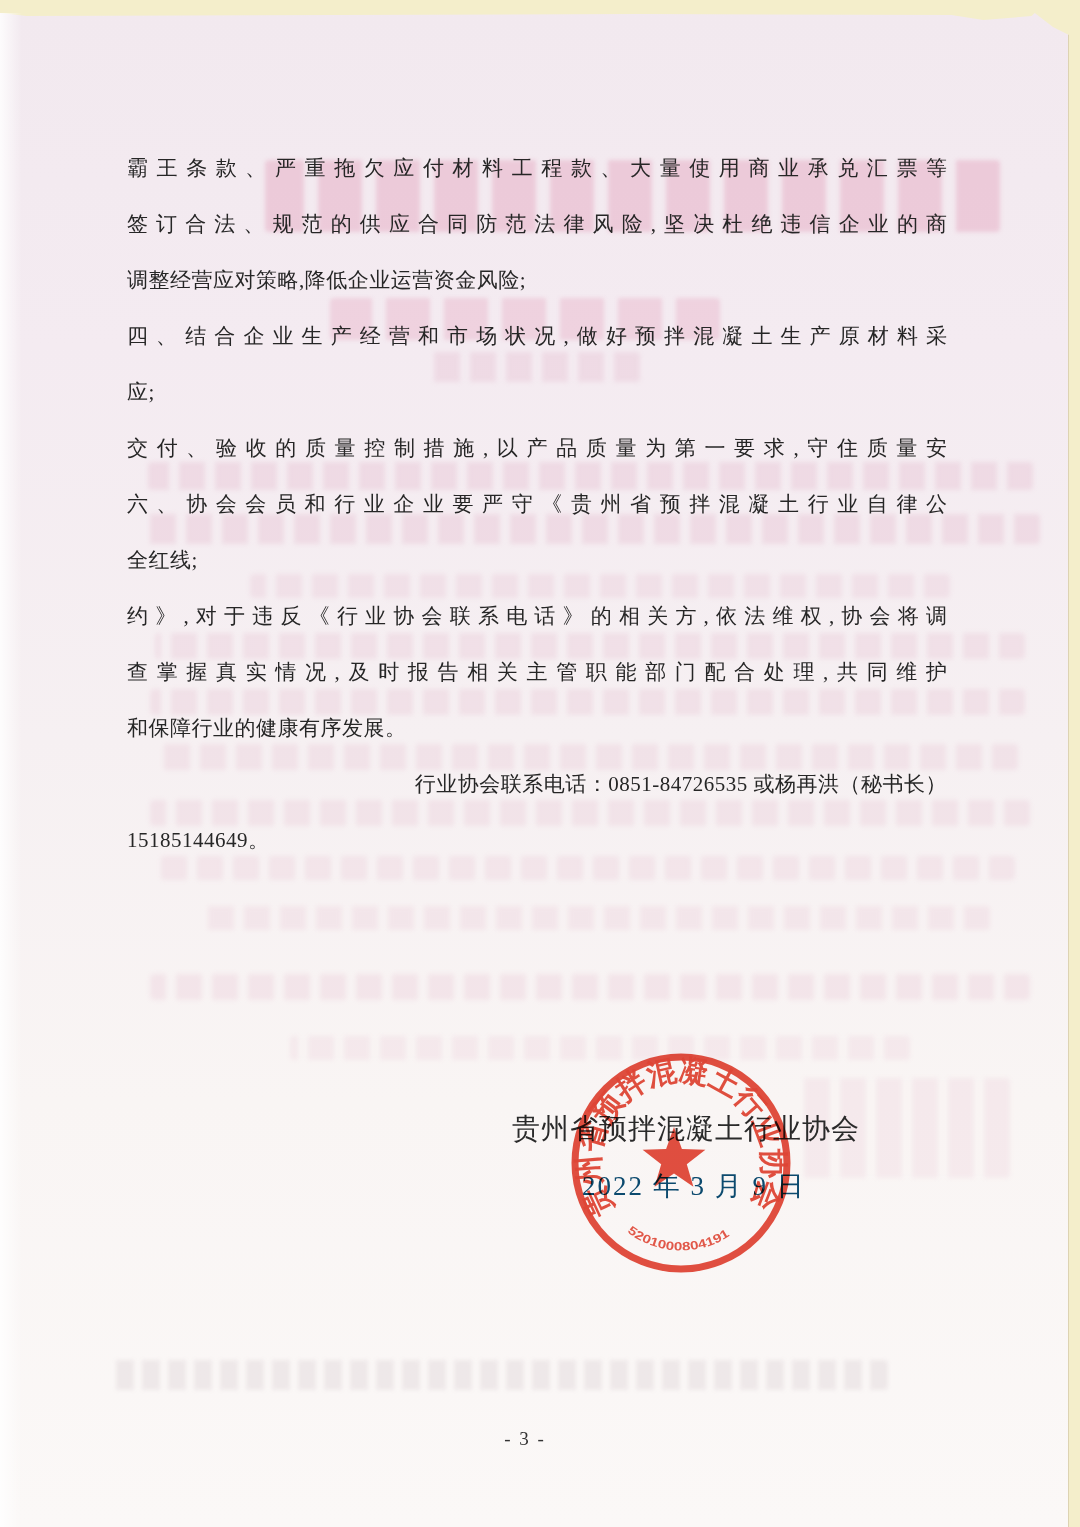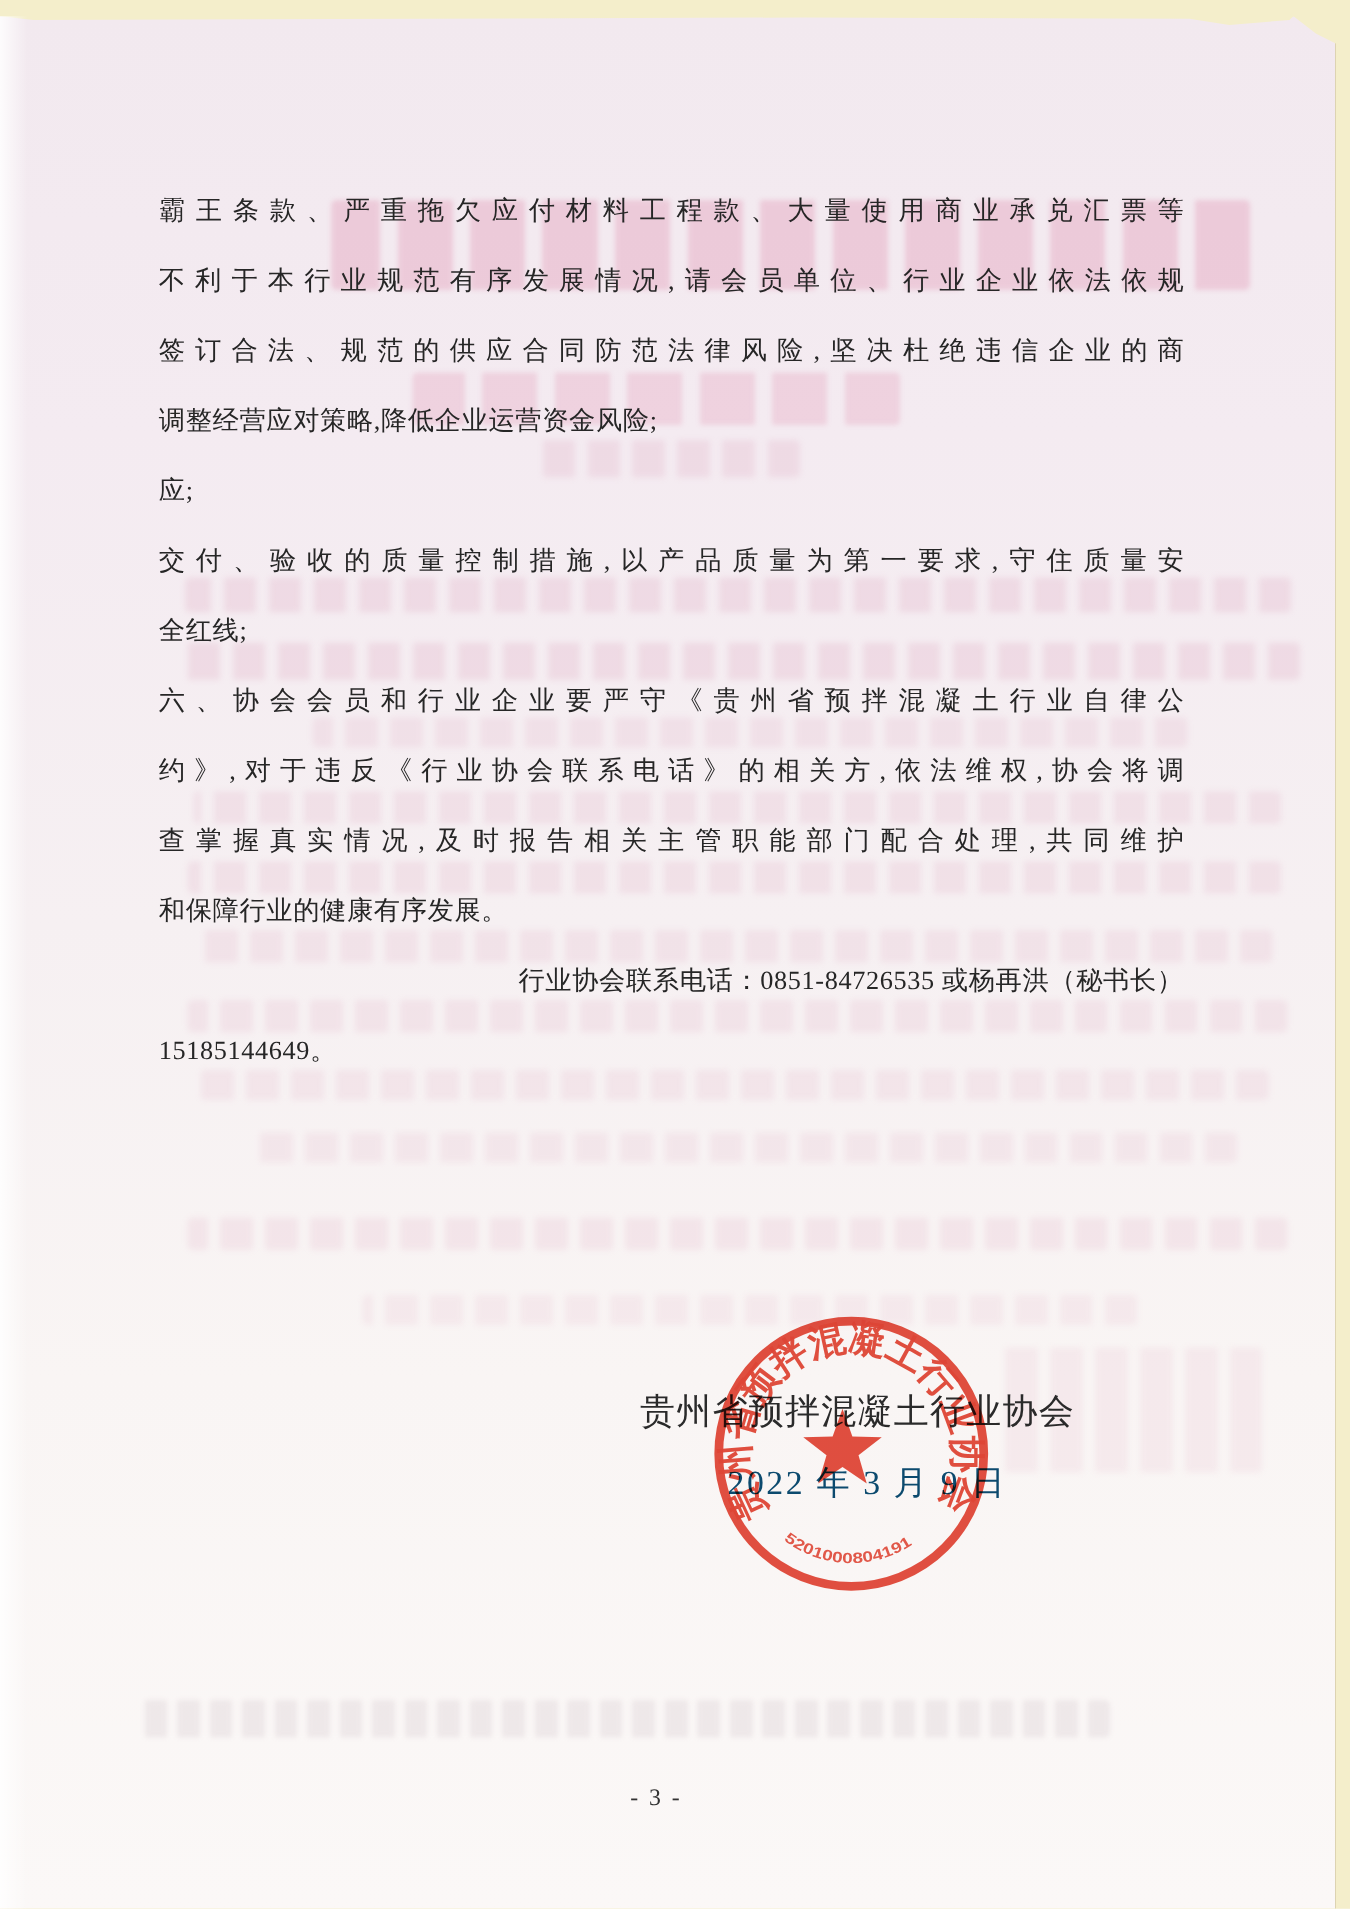--- a/index.html
+++ b/index.html
@@ -84,27 +84,27 @@
 <div class="ghost" style="left:150px;top:800px;width:880px;height:26px;opacity:.28"></div>
 <div class="ghost" style="left:160px;top:856px;width:855px;height:24px;opacity:.26"></div>
 <div class="ghost" style="left:200px;top:906px;width:790px;height:24px;opacity:.24"></div>
 <div class="ghost" style="left:150px;top:974px;width:880px;height:26px;opacity:.28"></div>
 <div class="ghost" style="left:290px;top:1036px;width:620px;height:24px;opacity:.22"></div>
 <div class="ghost" style="left:800px;top:1078px;width:210px;height:100px;opacity:.22"></div>
 <div class="ghost ghost-gray" style="left:108px;top:1360px;width:780px;height:30px;opacity:.3"></div>
 
 <div class="text-block">
     <div class="line fill">霸王条款、严重拖欠应付材料工程款、大量使用商业承兑汇票等</div>
-    <div class="line fill">不利于本行业规范有序发展情况,请会员单位、行业企业依法依规</div>
     <div class="line fill">签订合法、规范的供应合同防范法律风险,坚决杜绝违信企业的商</div>
     <div class="line">调整经营应对策略,降低企业运营资金风险;</div>
+    <div class="line fill">四、结合企业生产经营和市场状况,做好预拌混凝土生产原材料采</div>
     <div class="line">应;</div>
     <div class="line fill">交付、验收的质量控制措施,以产品质量为第一要求,守住质量安</div>
+    <div class="line fill">六、协会会员和行业企业要严守《贵州省预拌混凝土行业自律公</div>
     <div class="line">全红线;</div>
-    <div class="line fill">六、协会会员和行业企业要严守《贵州省预拌混凝土行业自律公</div>
     <div class="line fill">约》,对于违反《行业协会联系电话》的相关方,依法维权,协会将调</div>
     <div class="line fill">查掌握真实情况,及时报告相关主管职能部门配合处理,共同维护</div>
     <div class="line">和保障行业的健康有序发展。</div>
     <div class="line indent">行业协会联系电话：0851-84726535 或杨再洪（秘书长）</div>
     <div class="line">15185144649。</div>
   </div>
 
 <div class="sig-org">贵州省预拌混凝土行业协会</div>
 <div class="sig-date">2022 年 3 月 9 日</div>
 

